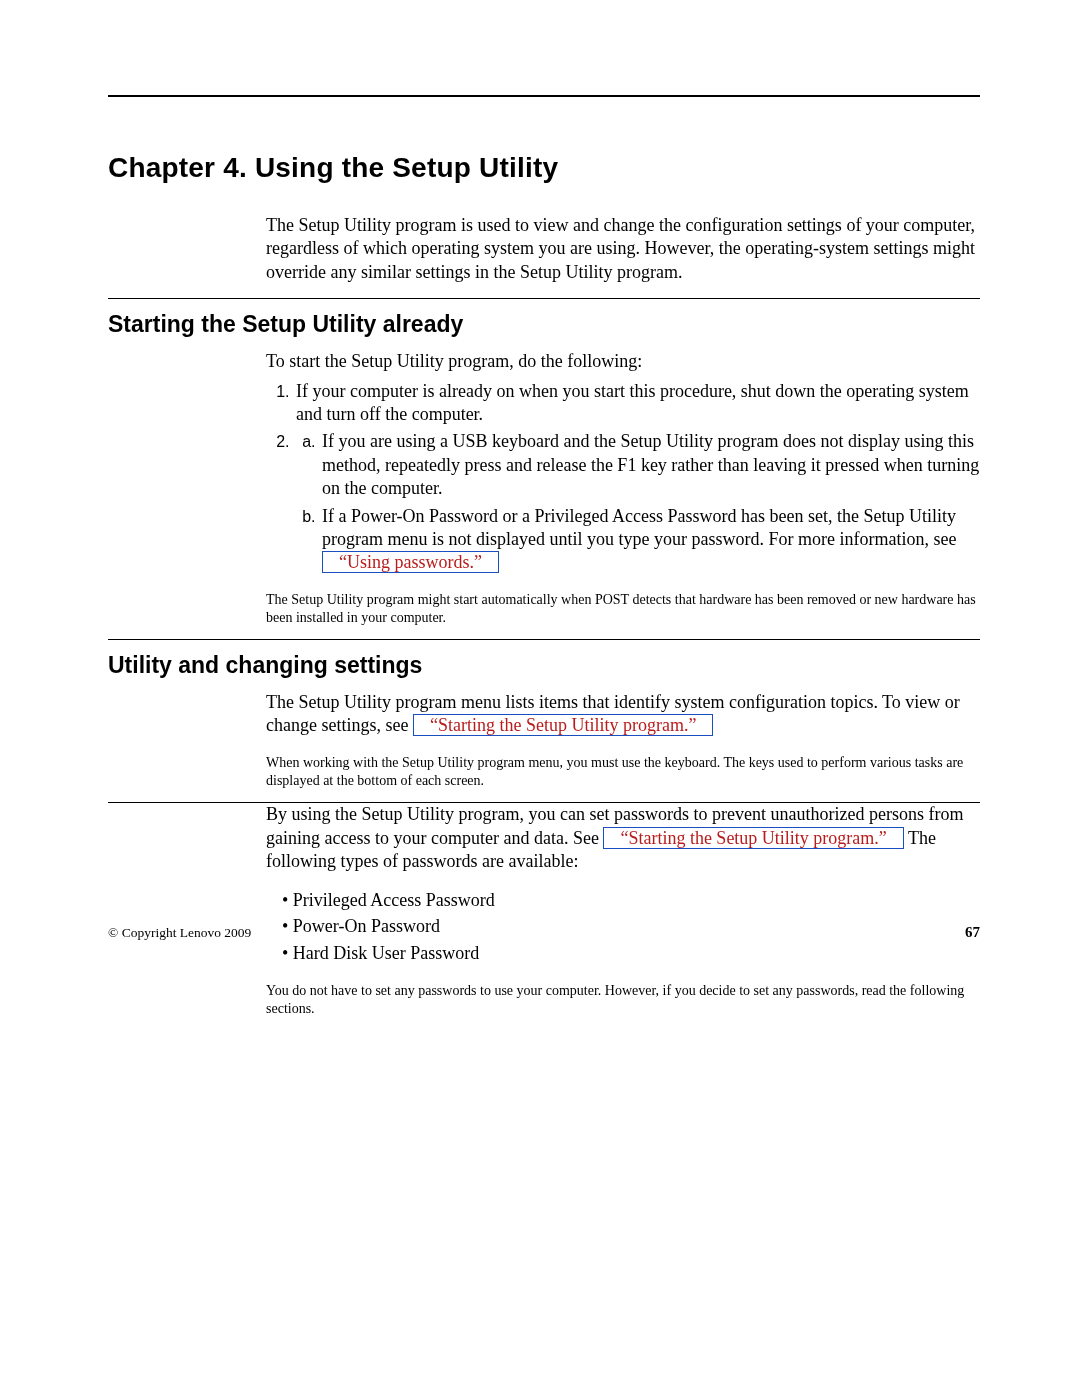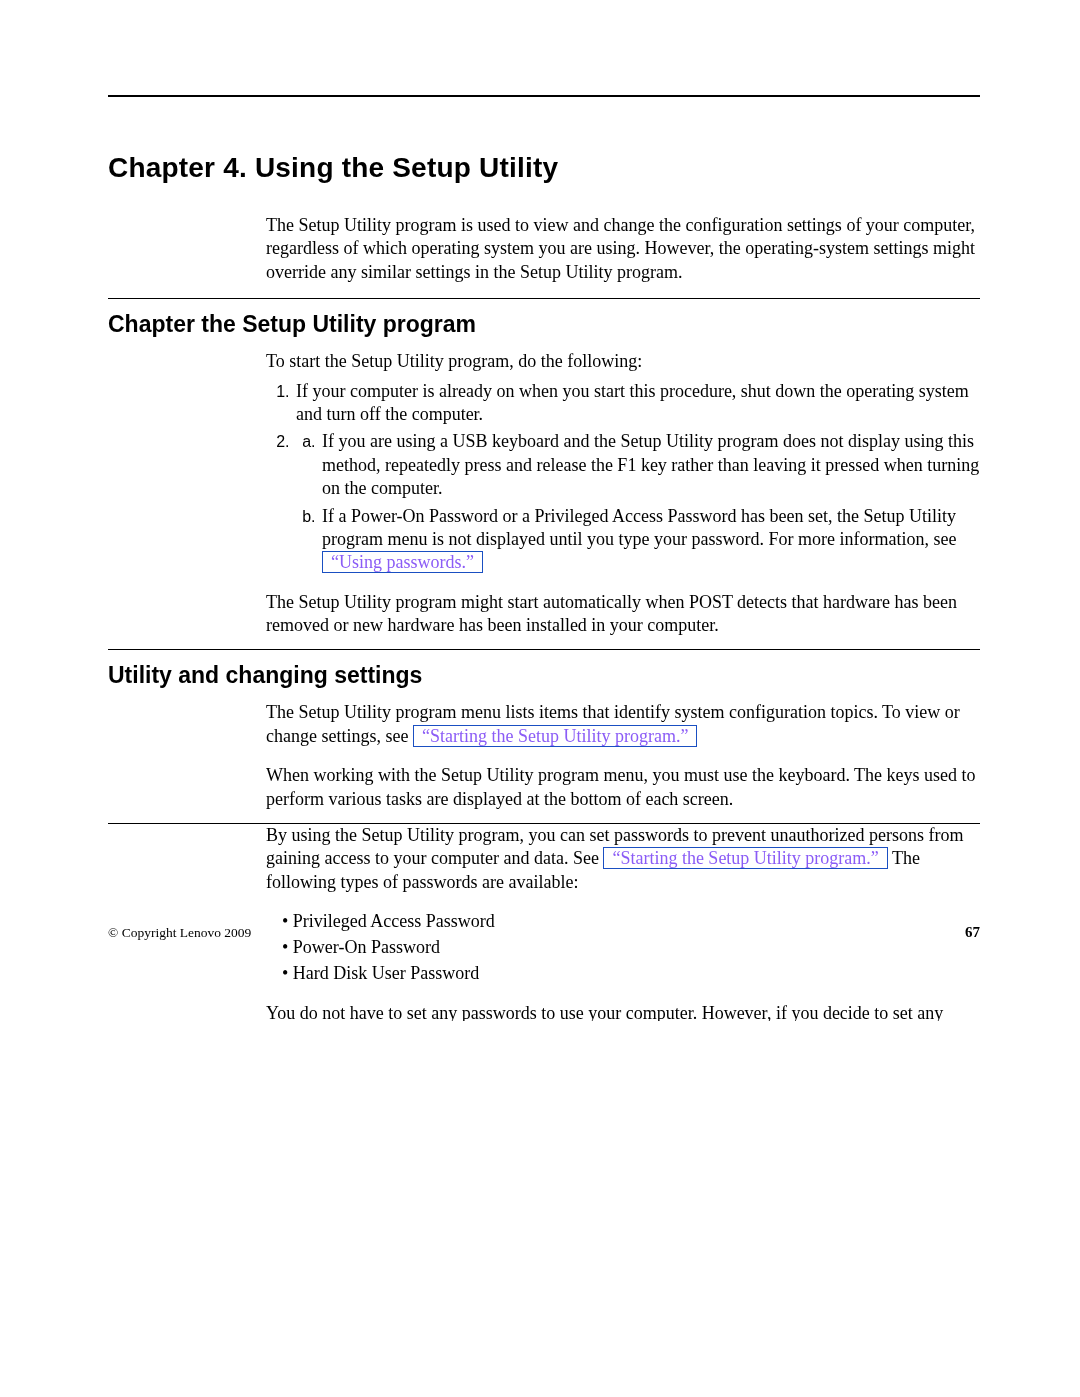--- a/index.html
+++ b/index.html
@@ -88,28 +88,28 @@
     list-style: none;
     margin: 6px 0 0 0;
     padding-left: 16px;
     font-size: 18px;
     line-height: 1.45;
   }
   ul.bullet-list > li::before {
     content: "• ";
   }
   .para {
-    font-size: 18px;
+    font-size: 14px;
     line-height: 1.3;
     margin: 16px 0 0 0;
   }
   .xref {
     border: 1px solid #1a4fc2;
-    padding: 0 8px;
-    color: #8b5cf6;
+    padding: 0 16px;
+    color: #b91c1c;
     text-decoration: none;
     white-space: nowrap;
   }
   .footer {
     position: absolute;
     left: 108px;
     right: 100px;
     bottom: 80px;
     font-size: 13.5px;
     display: flex;
@@ -132,21 +132,21 @@
 
   <div class="top-rule"></div>
 
   <h1 class="chapter-title">Chapter 4. Using the Setup Utility</h1>
 
   <div class="body-block">
     <p class="intro-para">The Setup Utility program is used to view and change the configuration settings of your computer, regardless of which operating system you are using. However, the operating-system settings might override any similar settings in the Setup Utility program.</p>
   </div>
 
   <div class="section-rule"></div>
-  <h2 class="section-title">Chapter the Setup Utility program</h2>
+  <h2 class="section-title">Starting the Setup Utility already</h2>
 
   <div class="body-block">
     <div>To start the Setup Utility program, do the following:</div>
     <ol class="num-list">
       <li><span>If your computer is already on when you start this procedure, shut down the operating system and turn off the computer.</span></li>
       <li>
         <ol class="alpha-list">
           <li><span>If you are using a USB keyboard and the Setup Utility program does not display using this method, repeatedly press and release the F1 key rather than leaving it pressed when turning on the computer.</span></li>
           <li><span><span>If a Power-On Password or a Privileged Access Password has been set, the Setup Utility program menu is not displayed until you type your password. For more information, see </span><a href="#" class="xref">“Using passwords.”</a></span></li>
         </ol>

